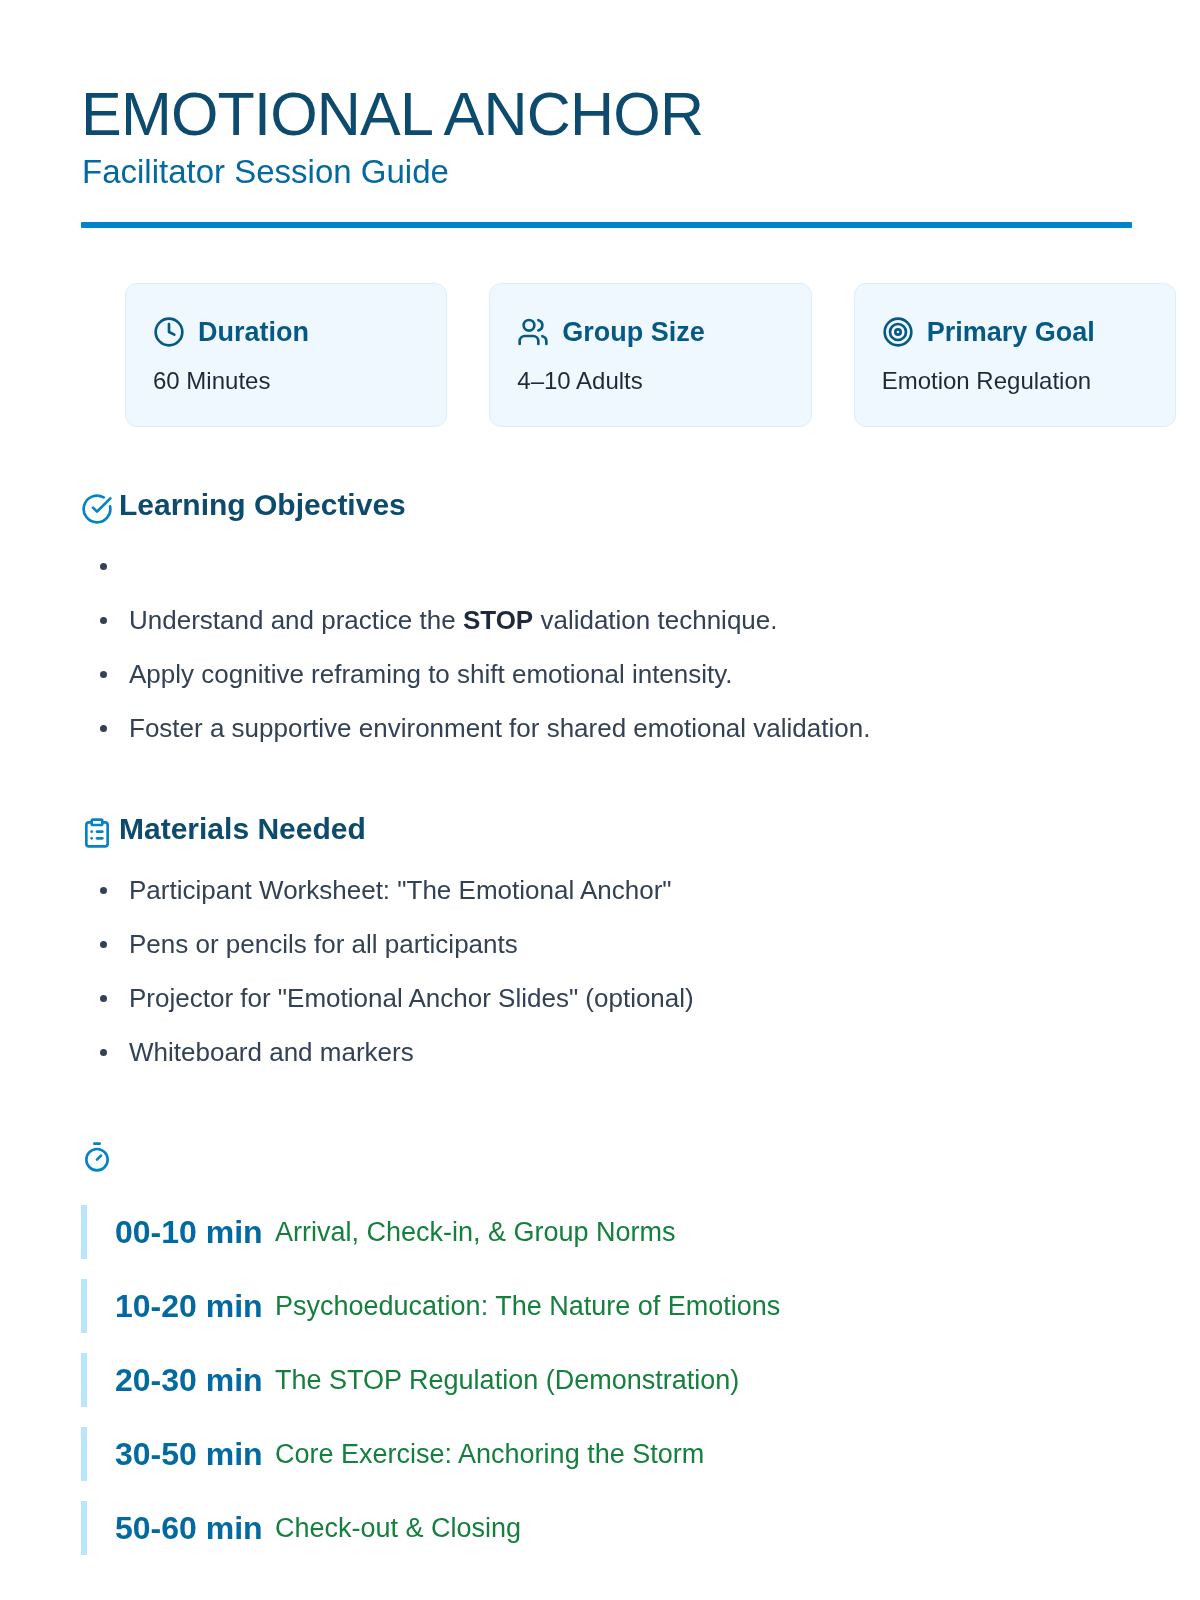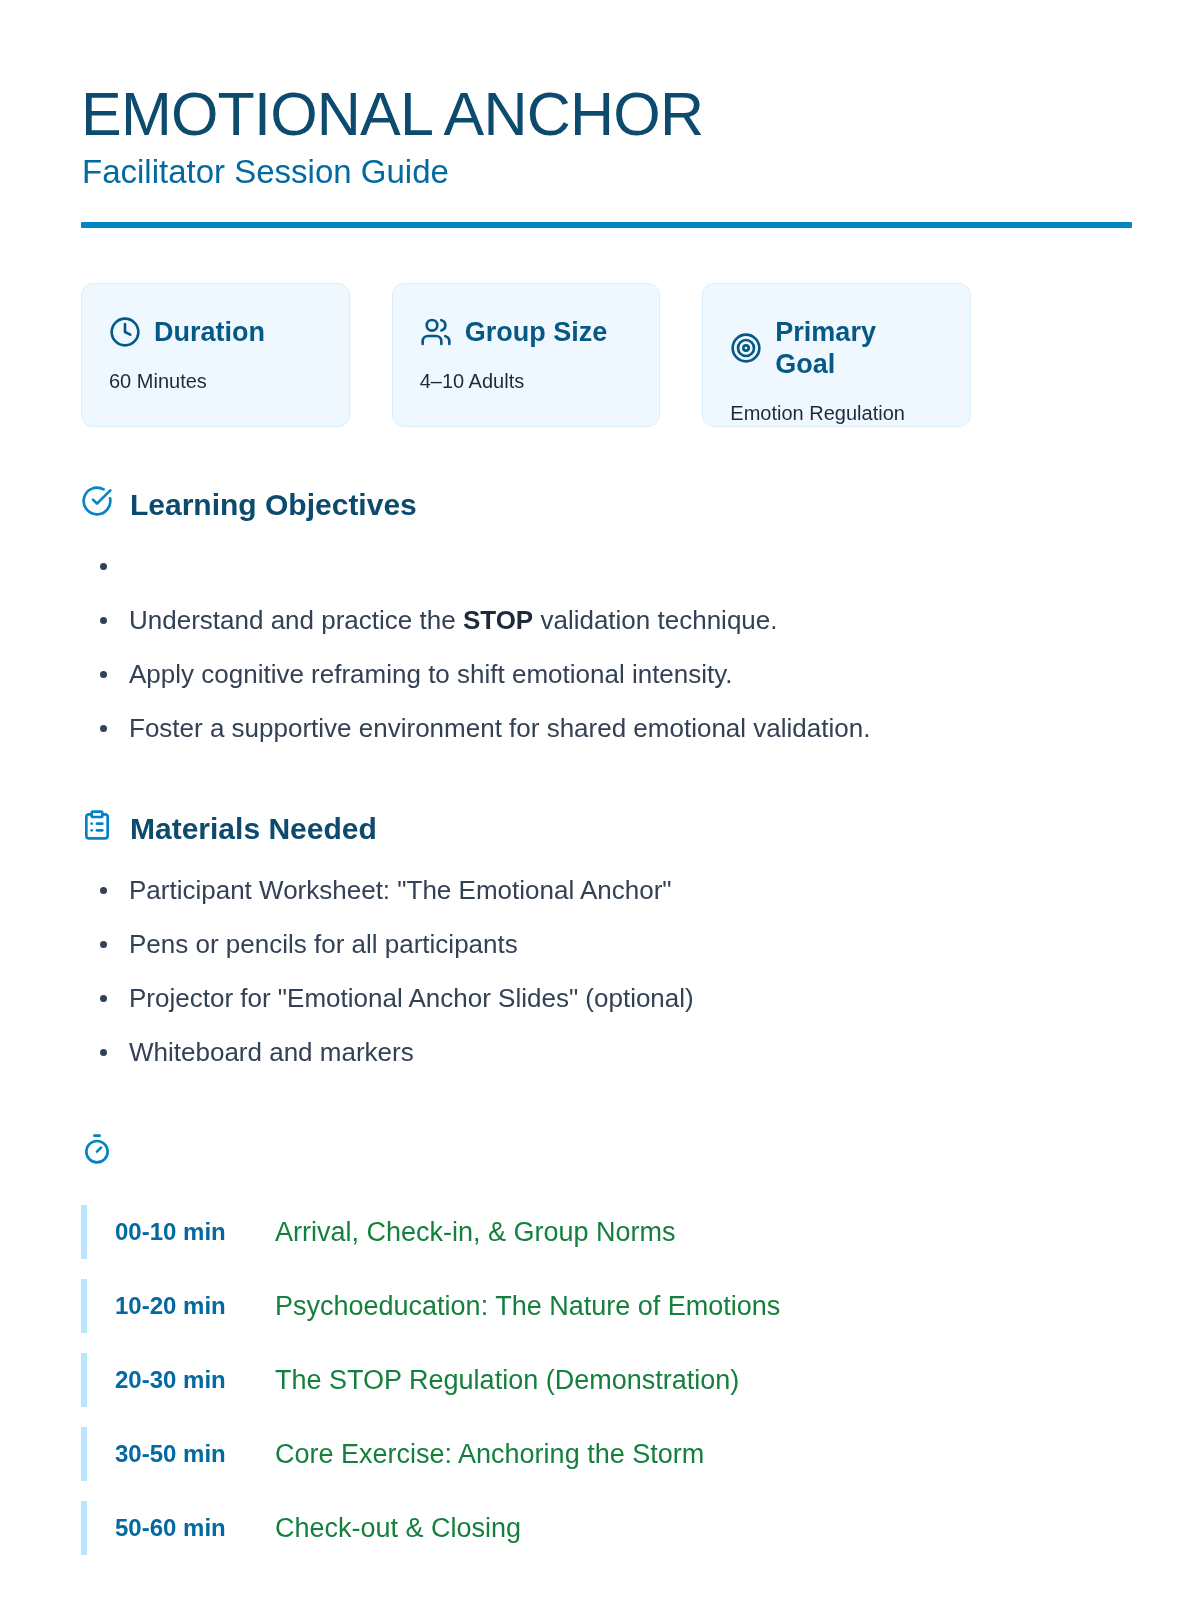--- a/index.html
+++ b/index.html
@@ -42,21 +42,22 @@
       margin-top: 30px;
       height: 6px;
       width: 1051px;
       background: #0284c7;
       border-radius: 1px;
     }
     .cards {
       display: flex;
       gap: 42px;
       margin-top: 55px;
-      width: 890px;
+      width: 1051px;
+      margin-left: 44px;
     }
     .card {
       box-sizing: border-box;
       width: 323px;
       height: 144px;
       background: #f0f8ff;
       border: 1.5px solid #dbeefc;
       border-radius: 12px;
       padding: 32px 27px 0 27px;
     }
@@ -73,32 +74,32 @@
     }
     .card-icon svg { width: 32px; height: 32px; }
     .card-label {
       font-size: 27px;
       font-weight: 700;
       color: #075985;
       line-height: 32px;
     }
     .card-value {
       margin-top: 18px;
-      font-size: 20px;
+      font-size: 24px;
       line-height: 30px;
       color: #1e293b;
     }
     .section {
       margin-top: 58px;
     }
     .section + .section { margin-top: 64px; }
     .section-head {
       display: flex;
-      align-items: flex-start;
-      gap: 17px;
+      align-items: flex-end;
+      gap: 6px;
       height: 40px;
     }
     .section-icon {
       width: 32px;
       height: 32px;
       color: #0284c7;
       display: inline-flex;
     }
     .section-icon svg { width: 32px; height: 32px; }
     .section-title {
@@ -138,21 +139,21 @@
     .t-row {
       display: flex;
       align-items: center;
       height: 54px;
       border-left: 6px solid #bae6fd;
       padding-left: 28px;
       margin-bottom: 20px;
     }
     .t-time {
       width: 160px;
-      font-size: 24px;
+      font-size: 32px;
       font-weight: 700;
       color: #0369a1;
       white-space: nowrap;
     }
     .t-desc {
       font-size: 27px;
       color: #15803d;
       white-space: nowrap;
     }
   </style>

